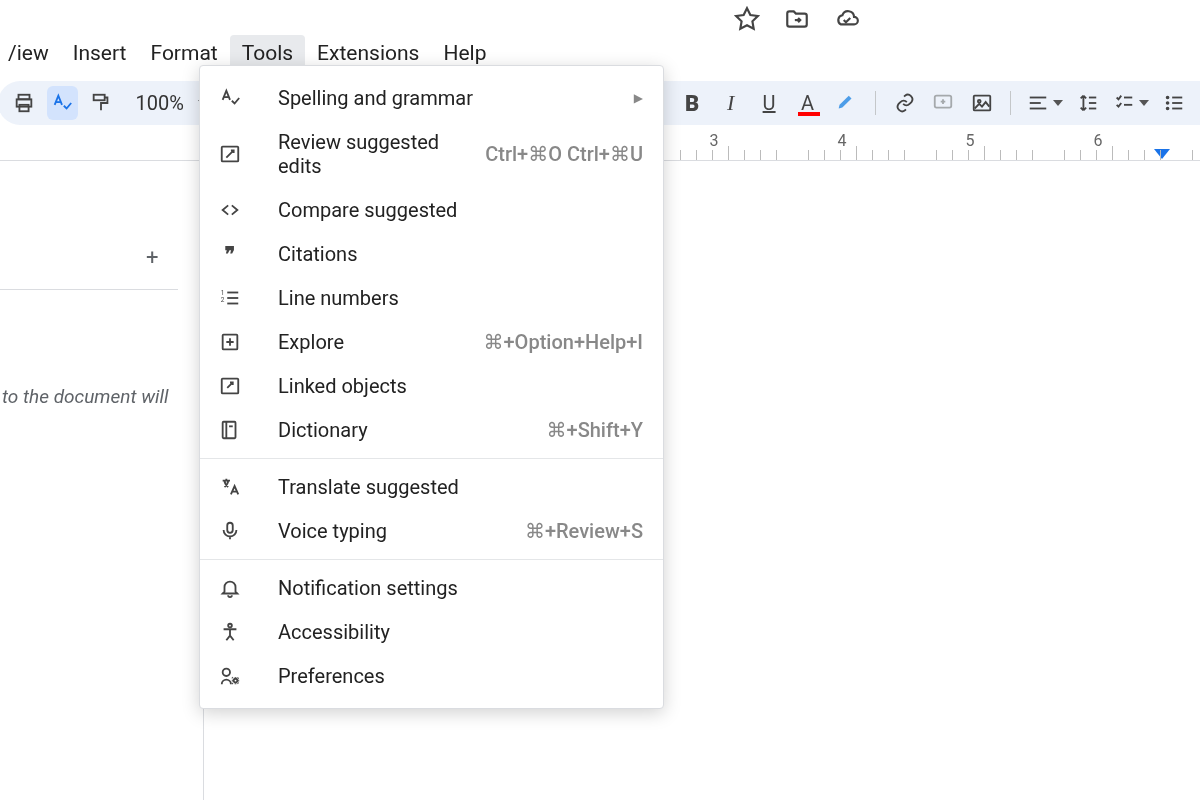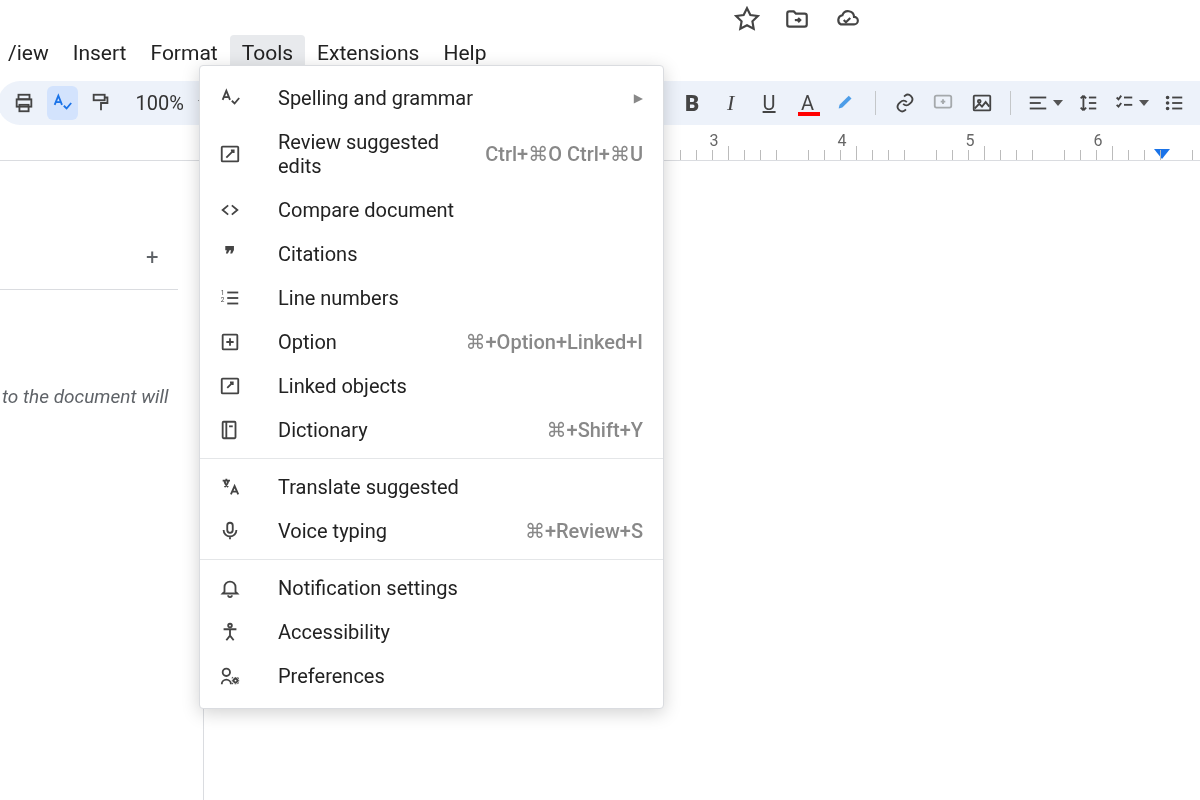--- a/index.html
+++ b/index.html
@@ -433,21 +433,21 @@
     <span class="label">Review suggested edits</span>
     <span class="shortcut">Ctrl+⌘O Ctrl+⌘U</span>
   </div>
   <div class="row">
     <span class="ico">
       <svg viewBox="0 0 24 24" fill="none" stroke="#444" stroke-width="2">
           <path d="M14 7l6 5-6 5"></path>
           <path d="M10 17l-6-5 6-5"></path>
         </svg>
     </span>
-    <span class="label">Compare document</span>
+    <span class="label">Compare suggested</span>
   </div>
   <div class="row">
     <span class="ico" style="font-size:20px;font-weight:900;color:#444">❞</span>
     <span class="label">Citations</span>
   </div>
   <div class="row">
     <span class="ico">
       <svg viewBox="0 0 24 24" fill="none" stroke="#444" stroke-width="2">
           <text x="2" y="9" font-size="7" stroke="none" fill="#444">1</text>
           <text x="2" y="16" font-size="7" stroke="none" fill="#444">2</text>
@@ -458,22 +458,22 @@
     </span>
     <span class="label">Line numbers</span>
   </div>
   <div class="row">
     <span class="ico">
       <svg viewBox="0 0 24 24" fill="none" stroke="#444" stroke-width="2">
           <rect x="4" y="4" width="16" height="16" rx="1"></rect>
           <path d="M12 8v8M8 12h8"></path>
         </svg>
     </span>
-    <span class="label">Option</span>
-    <span class="shortcut">⌘+Option+Linked+I</span>
+    <span class="label">Explore</span>
+    <span class="shortcut">⌘+Option+Help+I</span>
   </div>
   <div class="row">
     <span class="ico">
       <svg viewBox="0 0 24 24" fill="none" stroke="#444" stroke-width="2">
           <rect x="3" y="4" width="18" height="16" rx="1"></rect>
           <path d="M9 14l6-6M12 8h3v3"></path>
         </svg>
     </span>
     <span class="label">Linked objects</span>
   </div>

